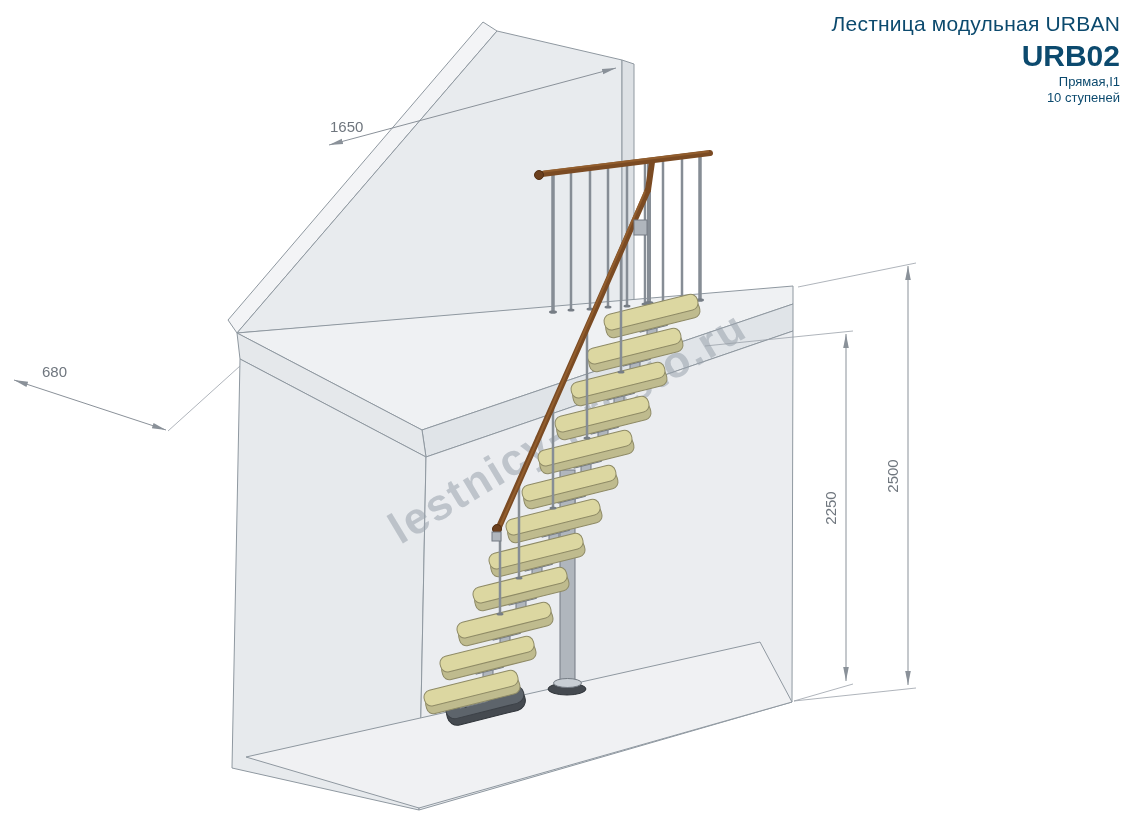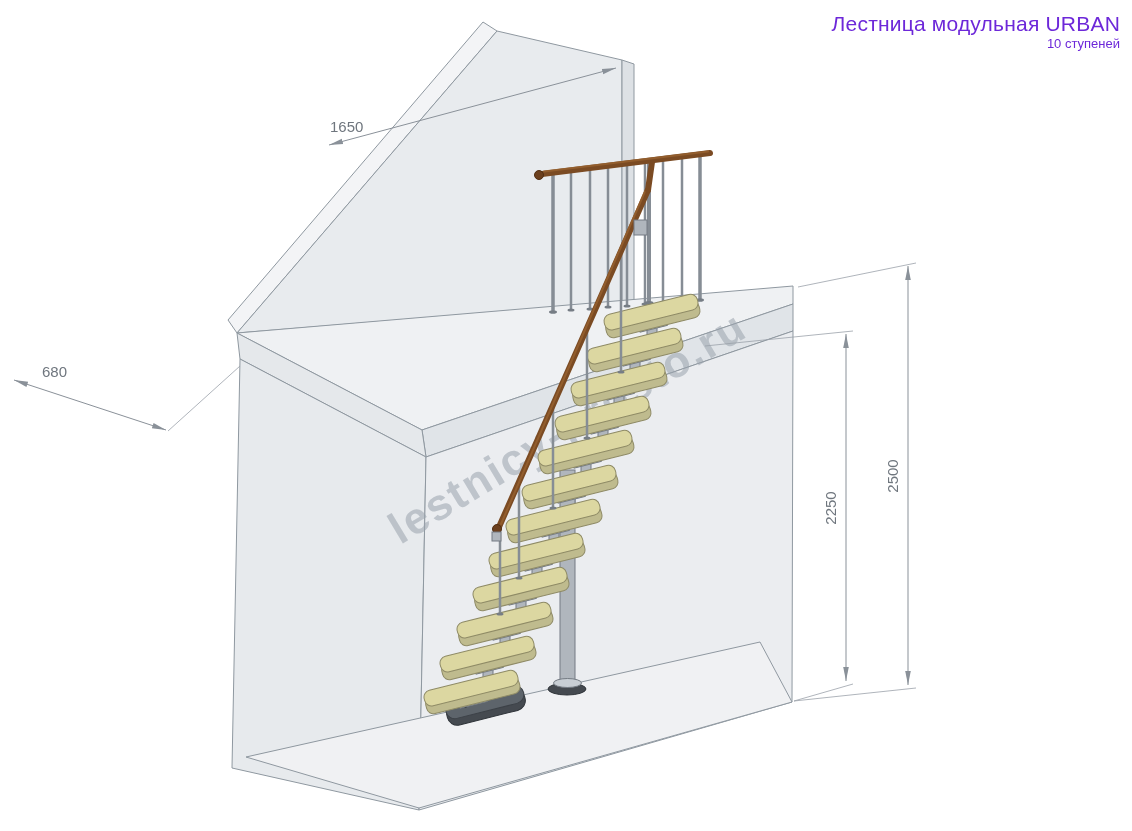--- a/index.html
+++ b/index.html
@@ -1,19 +1,19 @@
 <!DOCTYPE html>
 <html><head>
 <meta charset="utf-8">
 <style>
   html,body{margin:0;padding:0;background:#ffffff;}
   body{width:1132px;height:831px;position:relative;overflow:hidden;
        font-family:"Liberation Sans", sans-serif;}
   .stage{position:absolute;left:0;top:0;width:1132px;height:831px;}
-  .title-block{position:absolute;top:12px;right:12px;text-align:right;color:#6d28d9;}
+  .title-block{position:absolute;top:12px;right:12px;text-align:right;color:#0c4a6e;}
   .tb-line1{font-size:21px;letter-spacing:.2px;}
   .tb-model{font-size:30px;font-weight:bold;line-height:1.15;margin-top:3px;}
   .tb-sub{font-size:13px;line-height:1.3;}
   svg text{font-family:"Liberation Sans", sans-serif;}
 </style>
 </head>
 <body>
 
 <svg class="stage" viewBox="0 0 1132 831" xmlns="http://www.w3.org/2000/svg">
   <defs>
@@ -228,14 +228,16 @@
       <line x1="705" y1="346" x2="853" y2="331" stroke="#9aa1a9" stroke-width="0.8"></line>
       <line x1="794" y1="701" x2="853" y2="684" stroke="#9aa1a9" stroke-width="0.8"></line>
       <line x1="846" y1="334" x2="846" y2="681" stroke="#8a9199" stroke-width="1" marker-start="url(#arr)" marker-end="url(#arr)"></line>
       <text transform="translate(836,508) rotate(-90)" text-anchor="middle">2250</text>
     </g>
   </g>
 </svg>
 
 <div class="title-block">
   <div class="tb-line1">Лестница модульная URBAN</div>
+  <div class="tb-model">URB02</div>
+  <div class="tb-sub">Прямая,I1</div>
   <div class="tb-sub">10 ступеней</div>
 </div>
 
 </body></html>

